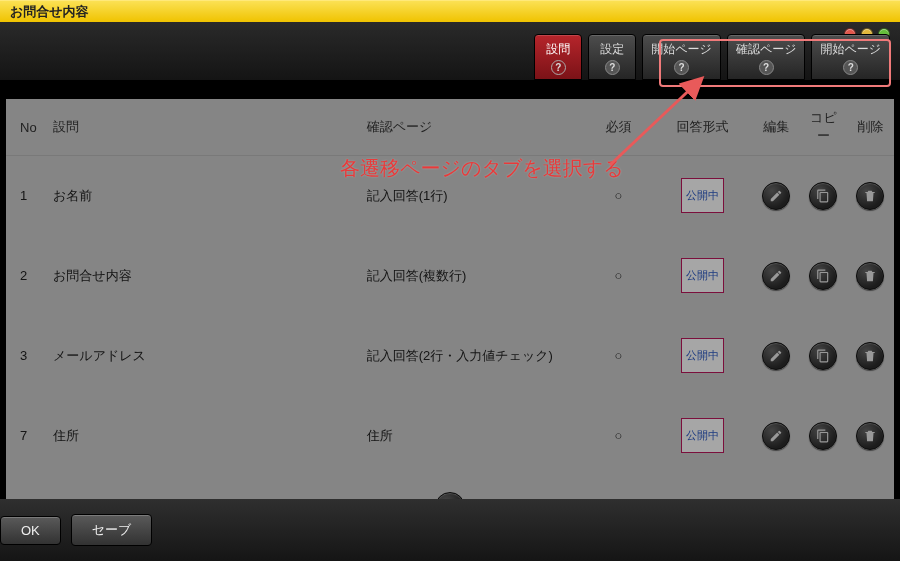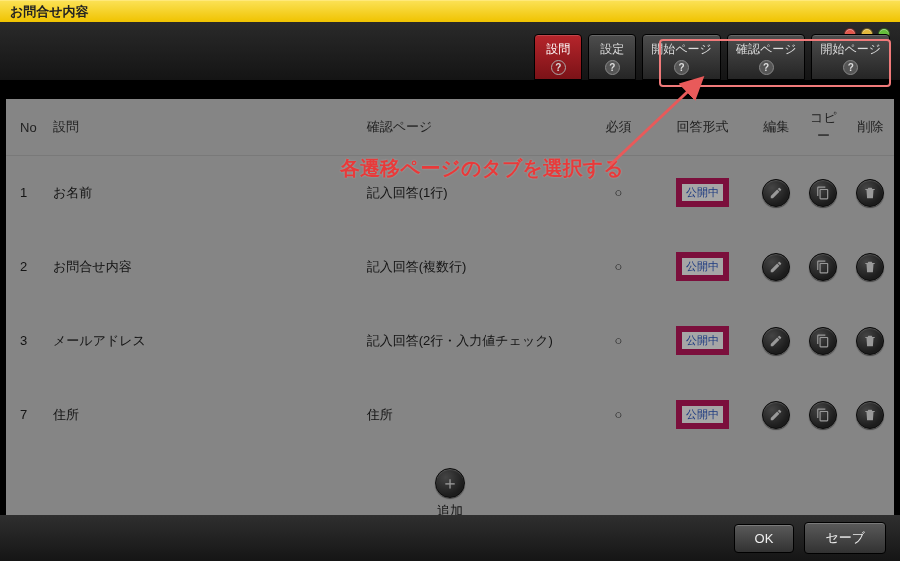--- a/index.html
+++ b/index.html
@@ -98,24 +98,24 @@
     vertical-align: middle;
   }
   .col-no { width: 36px; padding-left: 14px; }
   .col-q  { width: 280px; }
   .col-fmt{ width: 200px; }
   .col-req{ width: 60px; text-align: center; }
   .col-st { width: 90px; text-align: center; }
   .col-act{ width: 42px; text-align: center; }
   .status-badge {
     display: inline-block;
-    border: 6px solid #be185d;
+    border: 1px solid #be185d;
     color: #2d5ac6;
     font-size: 11px;
-    padding: 1px 4px;
+    padding: 9px 4px;
     background: #fff;
   }
   .circ-btn {
     display: inline-flex; width: 28px; height: 28px; border-radius: 50%;
     background: radial-gradient(circle at 35% 30%, #6a6a6a, #2b2b2b 70%);
     border: 1px solid #111;
     align-items: center; justify-content: center;
     color: #eee; cursor: pointer;
     box-shadow: inset 0 1px 1px rgba(255,255,255,.3), 0 1px 1px rgba(0,0,0,.5);
   }
@@ -124,41 +124,41 @@
   .add-btn-wrap { display:inline-flex; flex-direction:column; align-items:center; gap:4px; }
   .add-btn {
     display:inline-flex; width:30px; height:30px; border-radius:50%;
     background: radial-gradient(circle at 35% 30%, #6a6a6a, #2b2b2b 70%);
     border:1px solid #111; align-items:center; justify-content:center;
     color:#eee; font-size:18px; cursor:pointer;
     box-shadow: inset 0 1px 1px rgba(255,255,255,.3), 0 1px 1px rgba(0,0,0,.5);
   }
   .footer-bar {
     position: absolute; left:0; right:0; bottom:0;
-    height: 46px;
+    height: 62px;
     background: linear-gradient(#2f2f2f, #151515);
-    display:flex; justify-content:flex-end; align-items:center; gap:10px;
+    display:flex; justify-content:flex-start; align-items:center; gap:10px;
     padding-right: 14px;
   }
   .btn {
     background: linear-gradient(#5a5a5a, #323232);
     border: 1px solid #000;
     border-radius: 4px;
     color: #eee;
     padding: 6px 20px;
     font-size: 13px;
     cursor: pointer;
     box-shadow: inset 0 1px 0 rgba(255,255,255,.2);
   }
   .annotation {
     position: absolute;
     top: 155px; left: 340px;
     color: #e83a3a;
     font-size: 20px;
-    font-weight: 700;
+    font-weight: 400;
     pointer-events: none;
     z-index: 50;
     text-shadow: 0 0 2px rgba(255,255,255,.3);
   }
   .arrow {
     position: absolute;
     top: 70px; left: 600px;
     width: 120px; height: 100px;
     pointer-events: none;
     z-index: 50;

